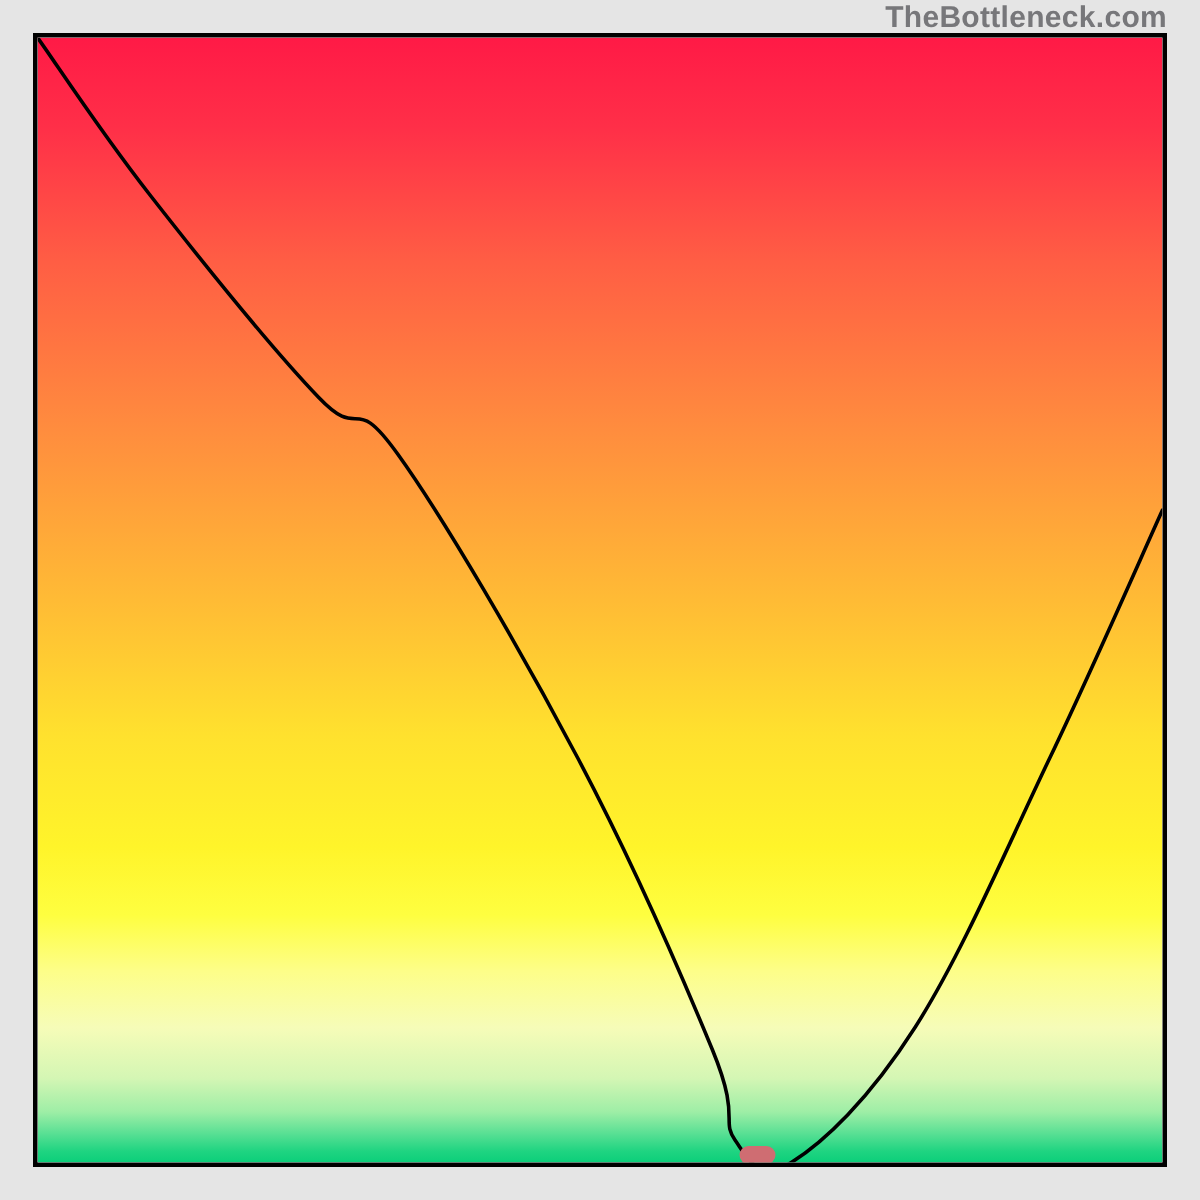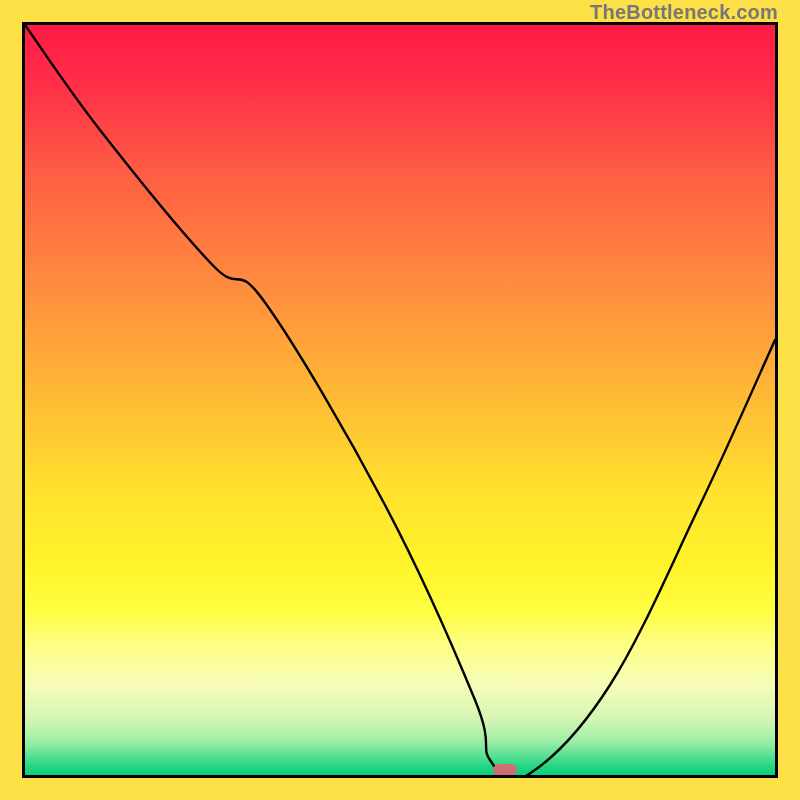--- a/index.html
+++ b/index.html
@@ -7,21 +7,21 @@
     padding: 0;
     width: 800px;
     height: 800px;
     overflow: hidden;
     font-family: Arial, Helvetica, sans-serif;
   }
   .chart-container {
     position: relative;
     width: 800px;
     height: 800px;
-    background: #fde047;
+    background: #e5e5e5;
   }
   .plot-area {
     position: absolute;
     left: 22px;
     top: 22px;
     width: 756px;
     height: 756px;
     box-sizing: border-box;
     border: 3px solid #000;
     overflow: hidden;

